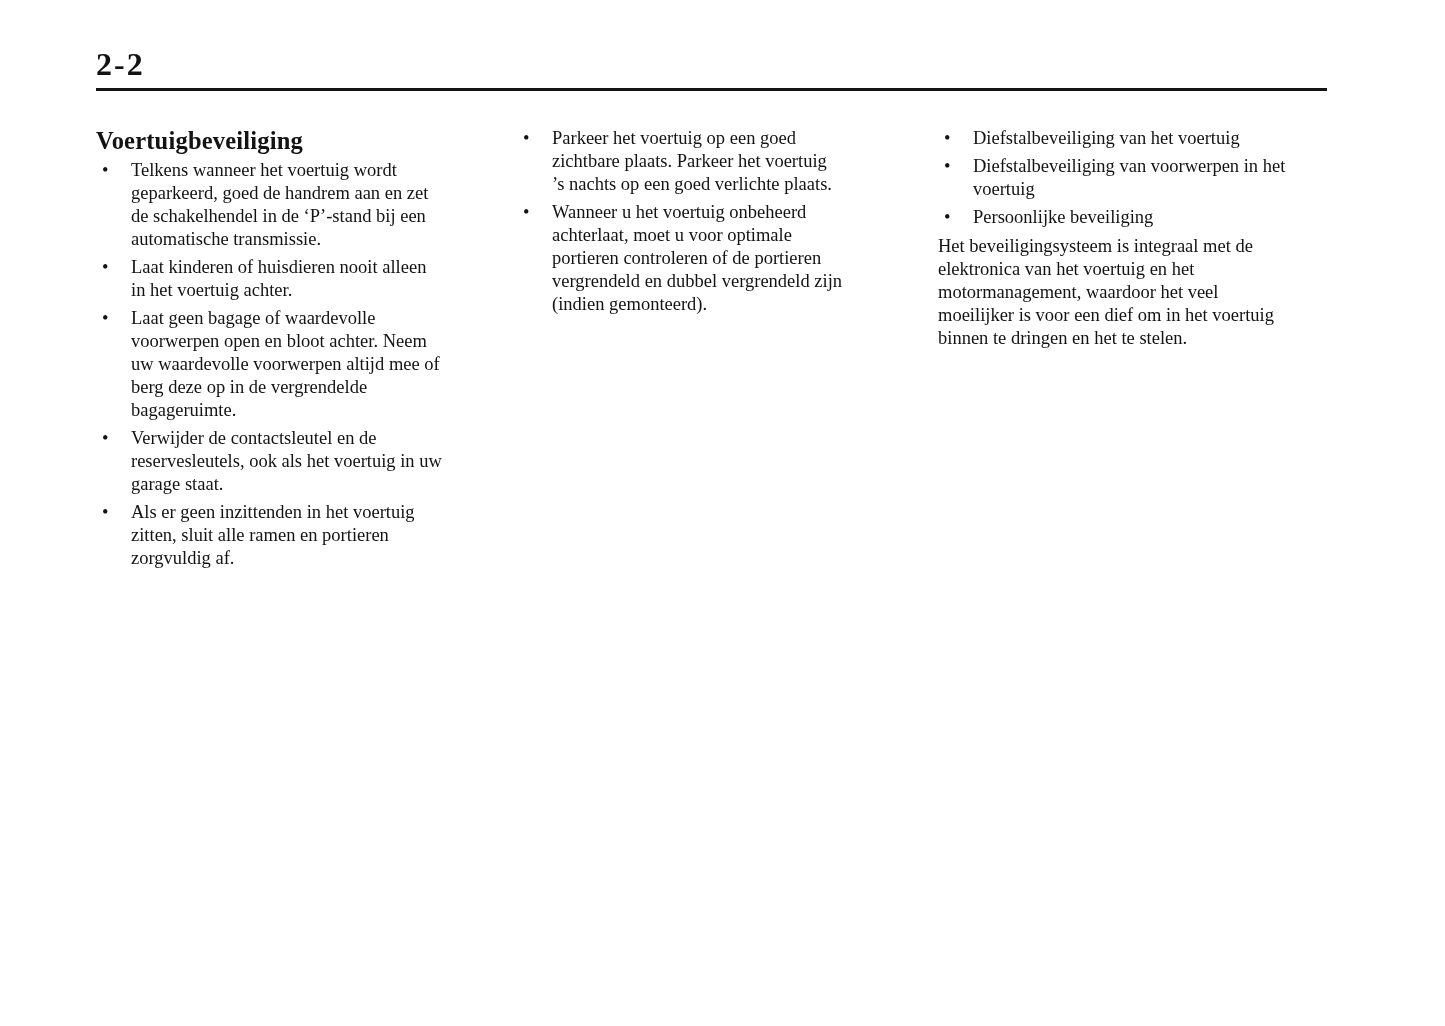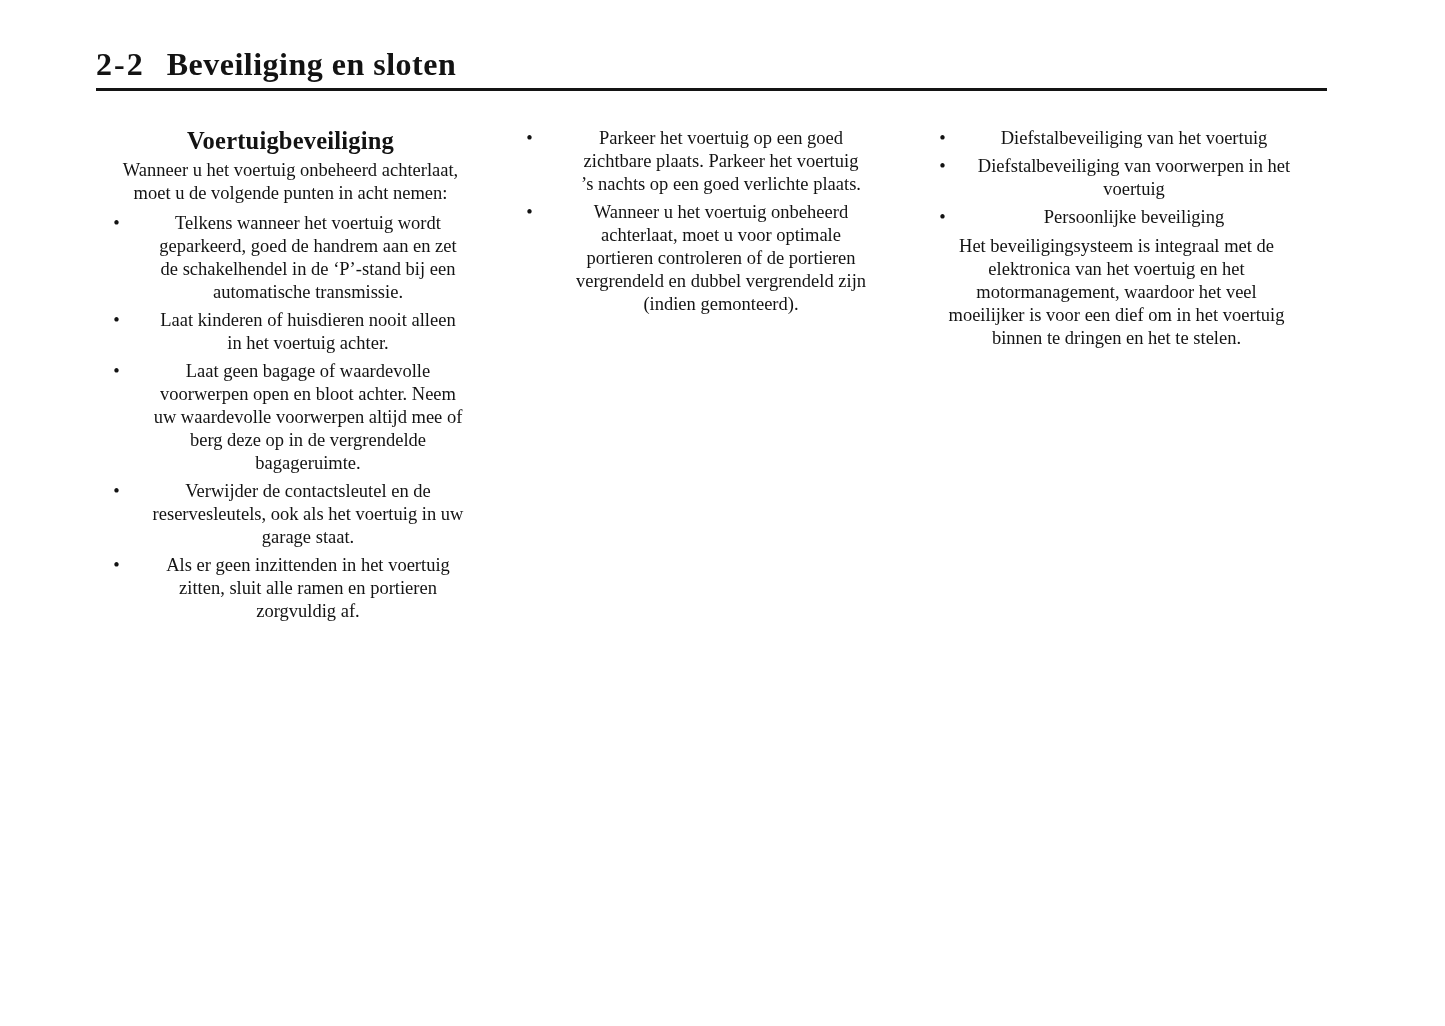--- a/index.html
+++ b/index.html
@@ -13,43 +13,42 @@
     height: 1026px;
     background: #ffffff;
     color: #131313;
     font-family: "Liberation Serif", serif;
     overflow: hidden;
   }
   .header-block {
     margin: 46px 0 0 96px;
     display: flex;
     align-items: baseline;
-    gap: 22px;
+    gap: 46px;
   }
   .section-number {
     font-size: 32px;
     font-weight: bold;
     letter-spacing: 2px;
   }
   .page-title {
     font-size: 32px;
     font-weight: bold;
     letter-spacing: 0.5px;
   }
   .header-rule {
     margin: 5px 0 0 96px;
     width: 1231px;
     height: 3px;
     background: #141414;
   }
   .content {
     display: flex;
-    gap: 24px;
+    gap: 32px;
     margin: 36px 0 0 96px;
-    text-align: center;
   }
   .col {
     width: 389px;
     flex: 0 0 389px;
   }
   .col-heading {
     font-size: 24.5px;
     line-height: 27px;
     font-weight: bold;
     white-space: pre-line;
@@ -85,30 +84,27 @@
     margin-top: 6px;
   }
 </style>
 </head>
 <body>
 
 <div class="page">
 
   <div class="header-block">
     <span class="section-number">2-2</span>
-    <span class="page-title">Beveiliging en sloten</span>
   </div>
   <div class="header-rule"></div>
 
   <div class="content">
 
     <div class="col">
       <div class="col-heading">Voertuigbeveiliging</div>
-      <div class="body-text intro">Wanneer u het voertuig onbeheerd achterlaat,
-moet u de volgende punten in acht nemen:</div>
       <div class="bullet-list">
         <div class="bullet-item">
           <span class="bullet-marker">•</span>
           <span class="body-text bullet-text">Telkens wanneer het voertuig wordt
 geparkeerd, goed de handrem aan en zet
 de schakelhendel in de ‘P’-stand bij een
 automatische transmissie.</span>
         </div>
         <div class="bullet-item">
           <span class="bullet-marker">•</span>

